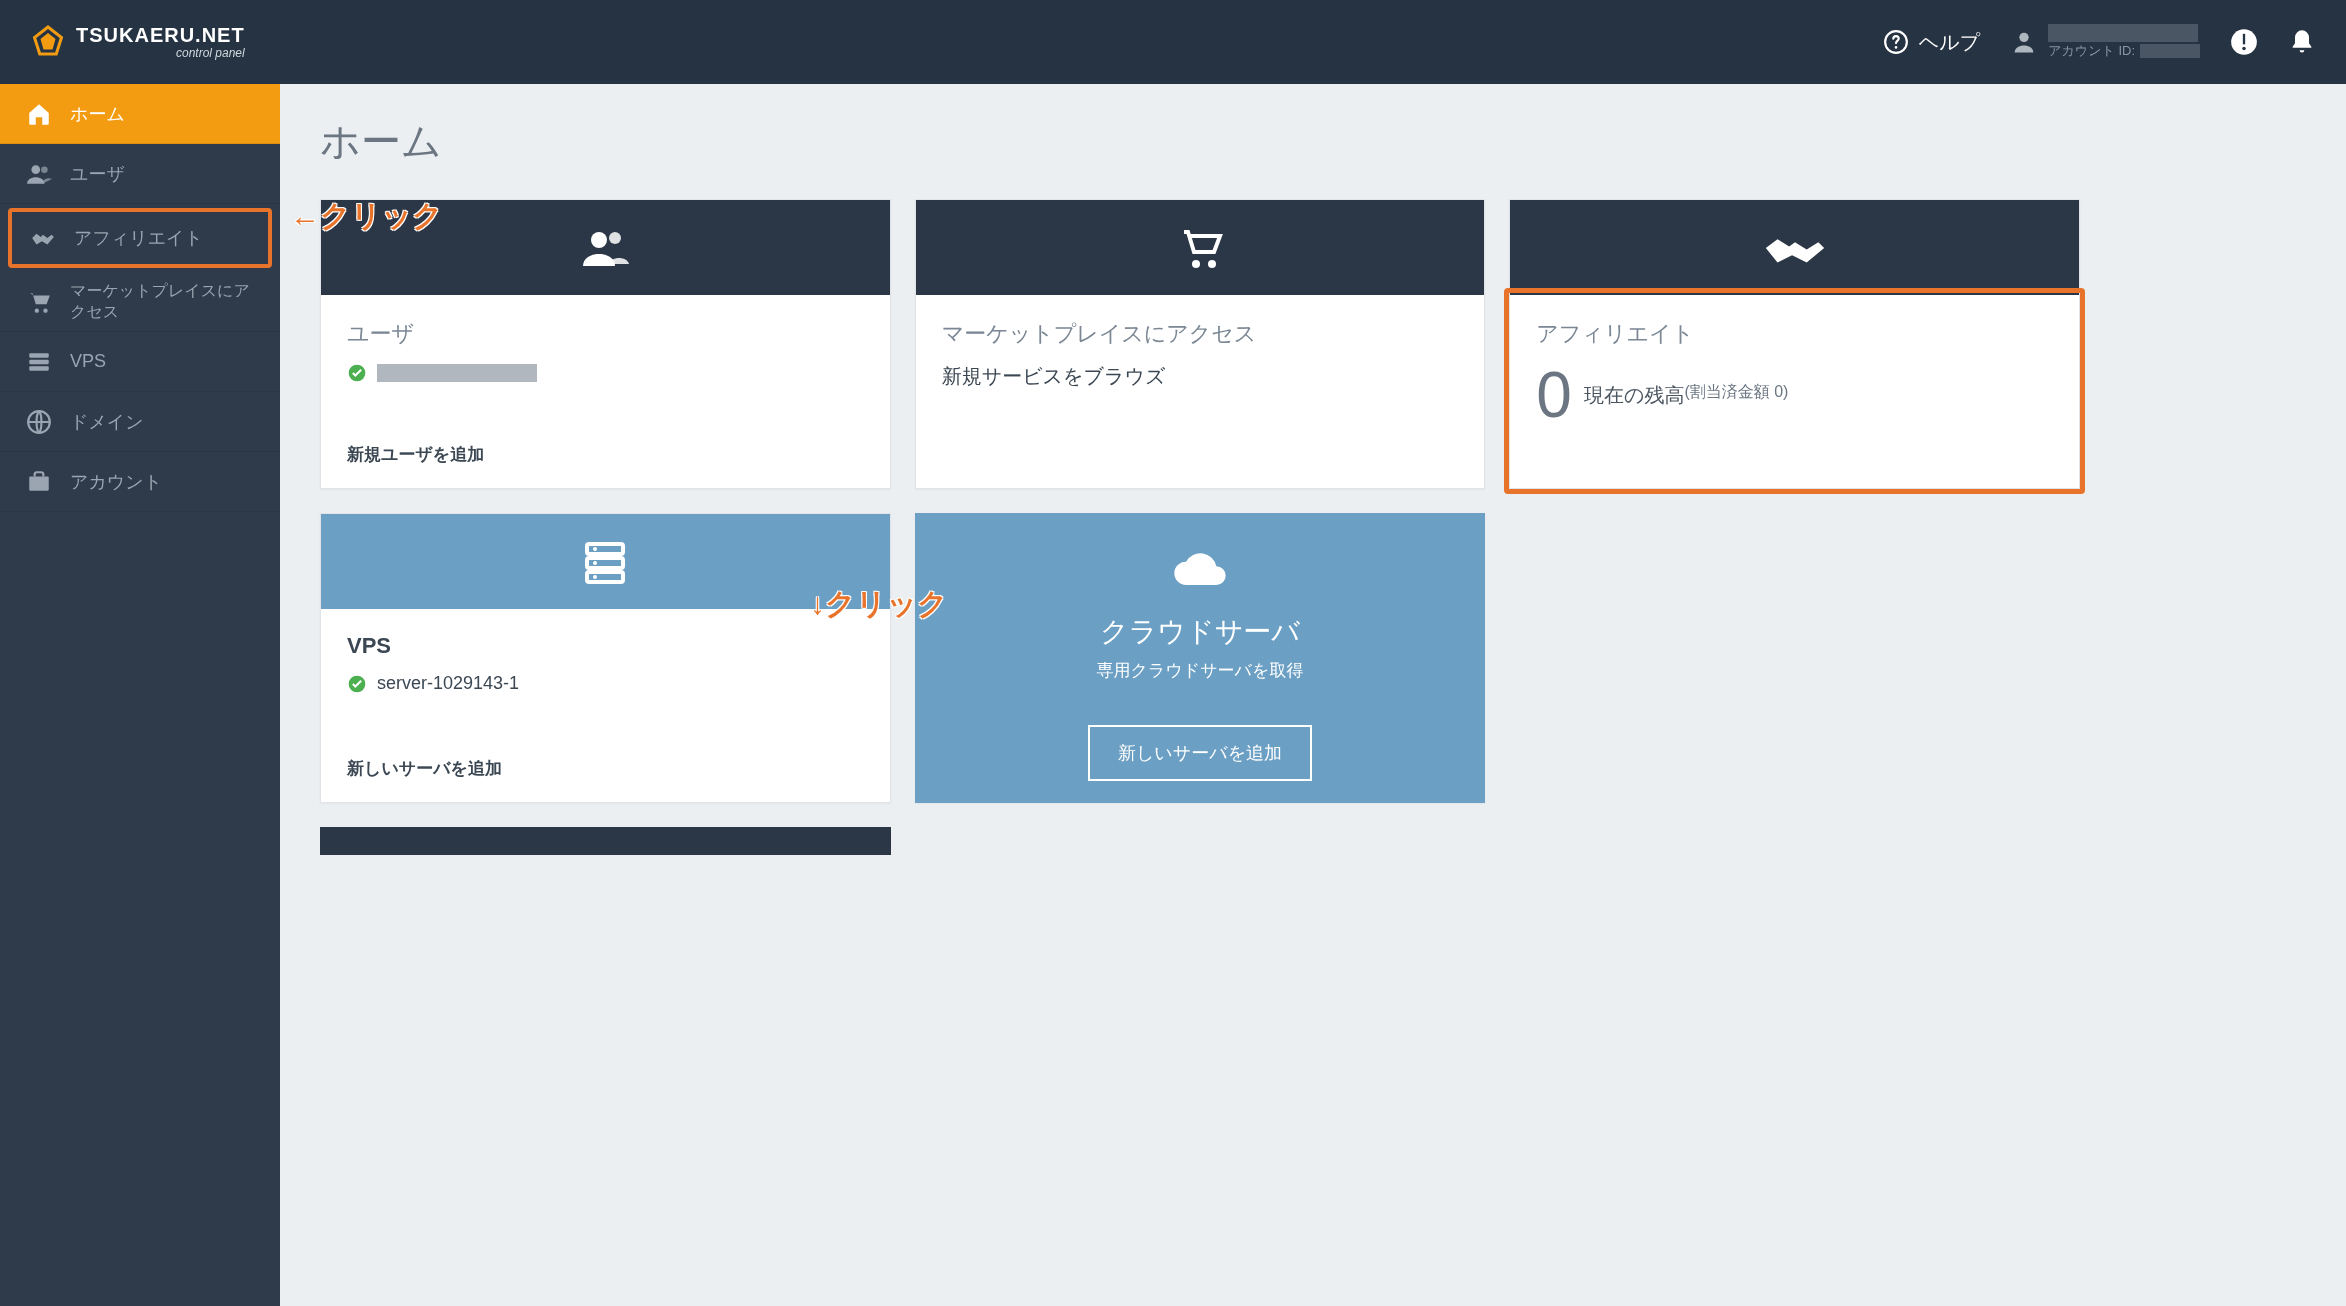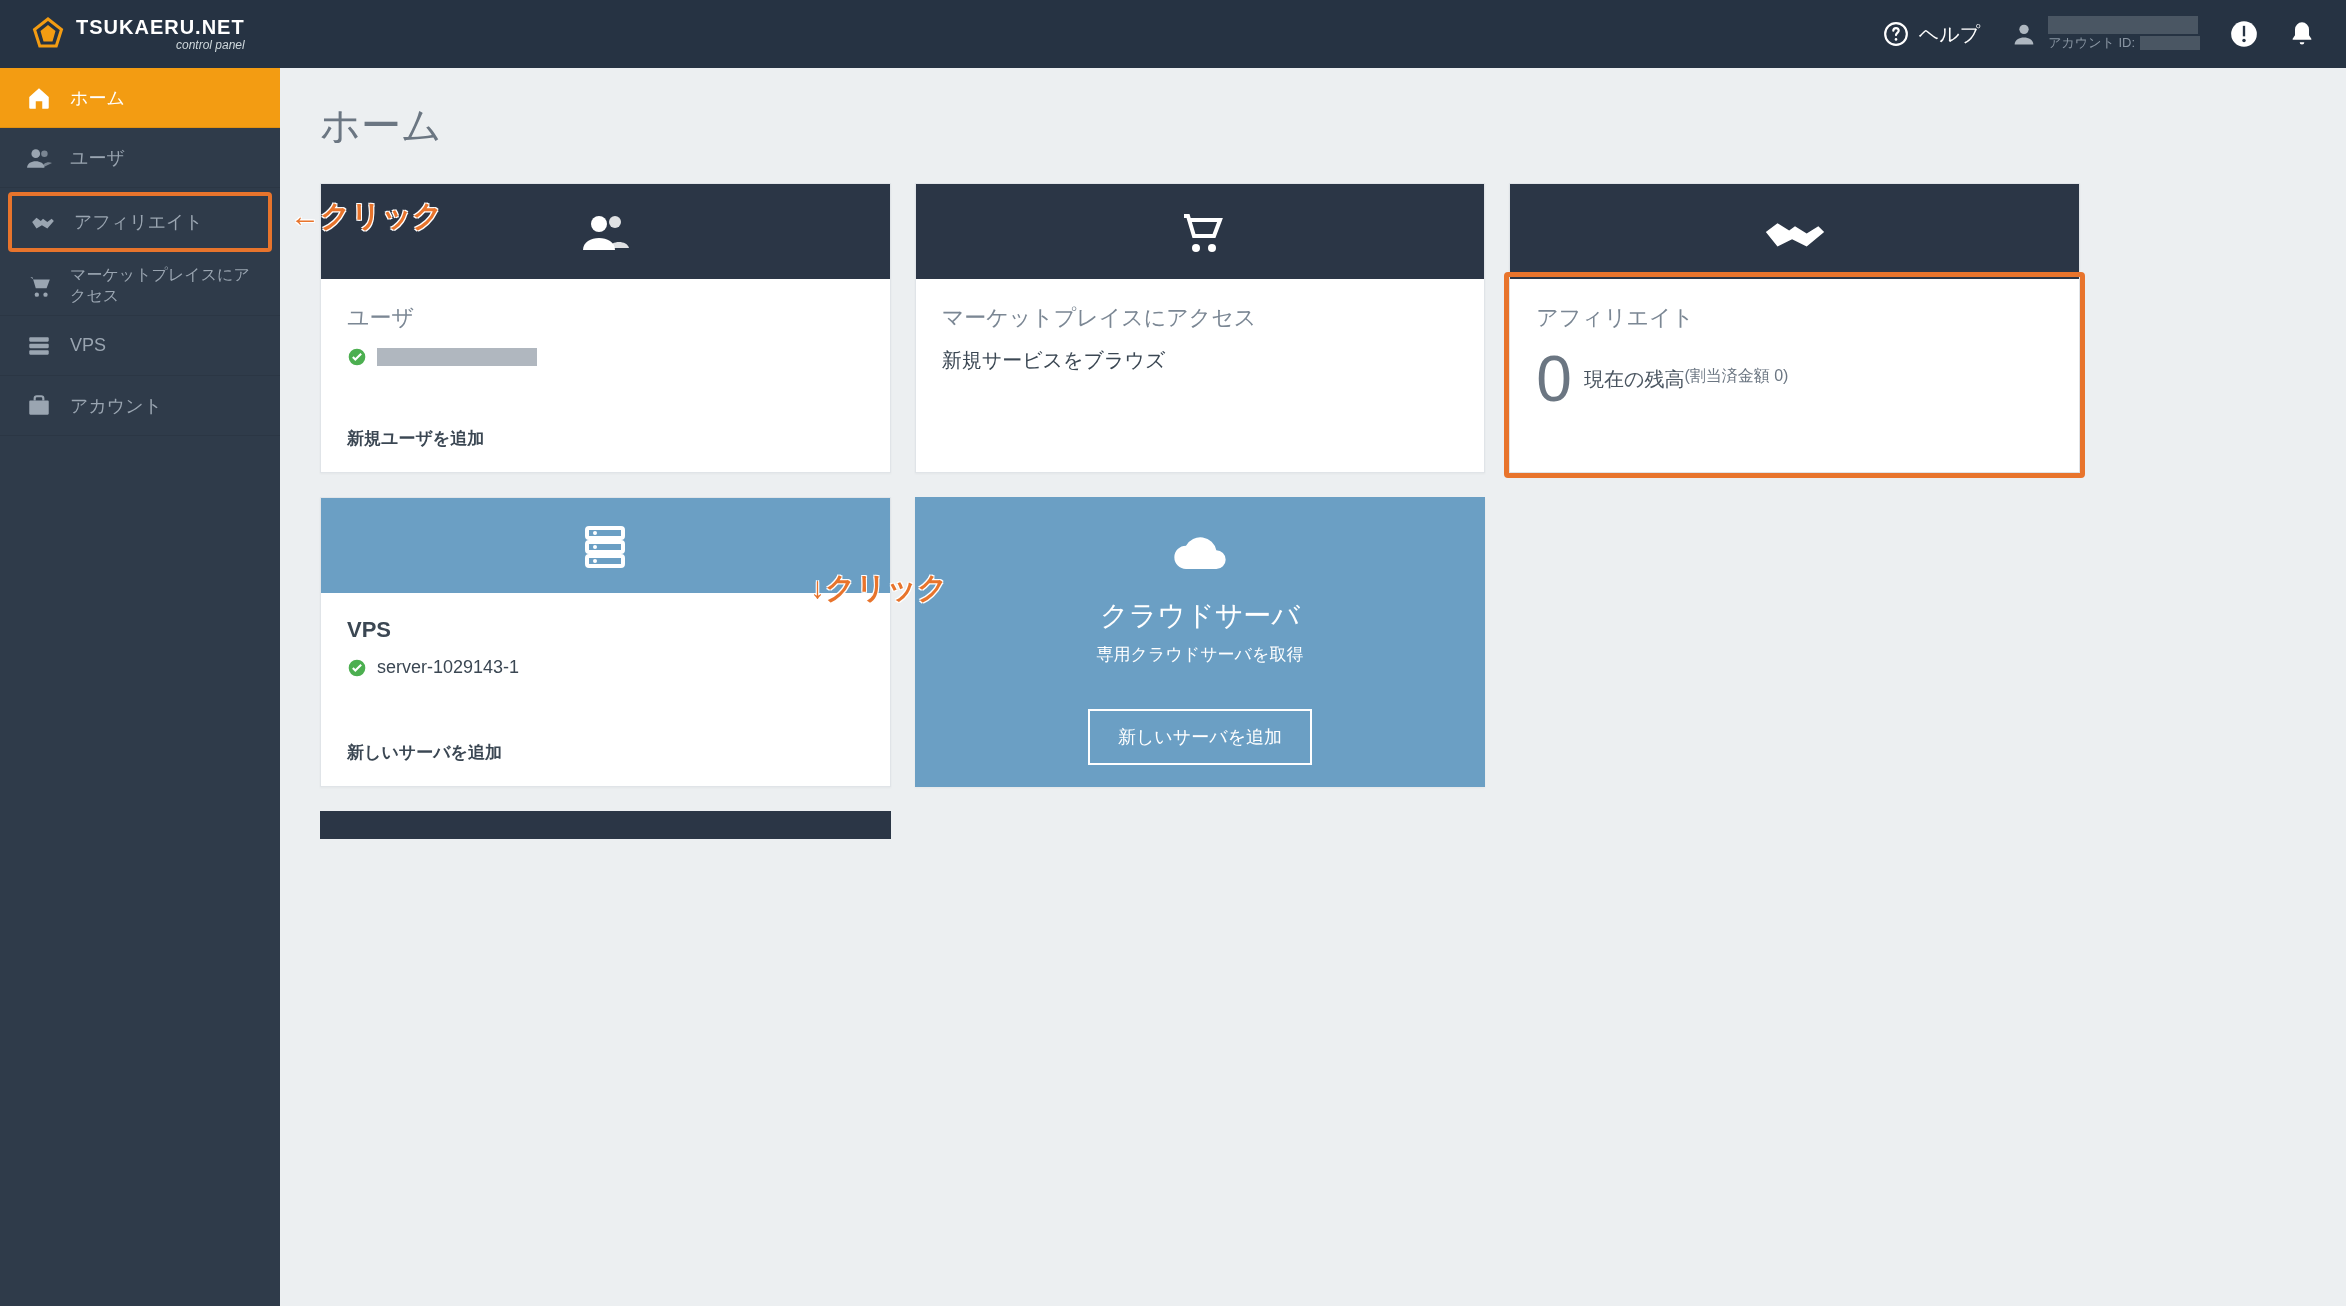--- a/index.html
+++ b/index.html
@@ -5,21 +5,21 @@
 * { margin: 0; padding: 0; box-sizing: border-box; }
 body {
   font-family: -apple-system, "Hiragino Sans", "Hiragino Kaku Gothic ProN", "Meiryo", sans-serif;
   background: #eceff1;
   width: 2346px;
   height: 1306px;
   overflow: hidden;
   position: relative;
 }
 .topbar {
-  height: 68px;
+  height: 84px;
   background: #263343;
   display: flex;
   align-items: center;
   padding: 0 30px;
   color: #fff;
 }
 .logo-wrap { display:flex; align-items:center; gap:10px; }
 .logo-icon { width:36px; height:36px; }
 .logo-text { display:flex; flex-direction:column; line-height:1; }
 .logo-main { font-size:20px; font-weight:700; letter-spacing:1px;}
@@ -222,20 +222,27 @@
     <div class="side-item">
       <svg class="si-icon" viewBox="0 0 24 24">
           <rect x="3" y="4" width="18" height="4" rx="1"></rect>
           <rect x="3" y="10" width="18" height="4" rx="1"></rect>
           <rect x="3" y="16" width="18" height="4" rx="1"></rect>
         </svg>
       <span>VPS</span>
     </div>
     <div class="side-item">
       <svg class="si-icon" viewBox="0 0 24 24">
+          <circle cx="12" cy="12" r="10" fill="none" stroke="currentColor" stroke-width="2"></circle>
+          <path d="M2 12h20M12 2c3 3 3 17 0 20M12 2c-3 3-3 17 0 20" fill="none" stroke="currentColor" stroke-width="2"></path>
+        </svg>
+      <span>ドメイン</span>
+    </div>
+    <div class="side-item">
+      <svg class="si-icon" viewBox="0 0 24 24">
           <rect x="3" y="7" width="18" height="13" rx="1"></rect>
           <path d="M8 7V5a2 2 0 012-2h4a2 2 0 012 2v2" fill="none" stroke="currentColor" stroke-width="2"></path>
         </svg>
       <span>アカウント</span>
     </div>
   </div>
 
   <div class="main">
     <h1 class="page-title">ホーム</h1>
 

